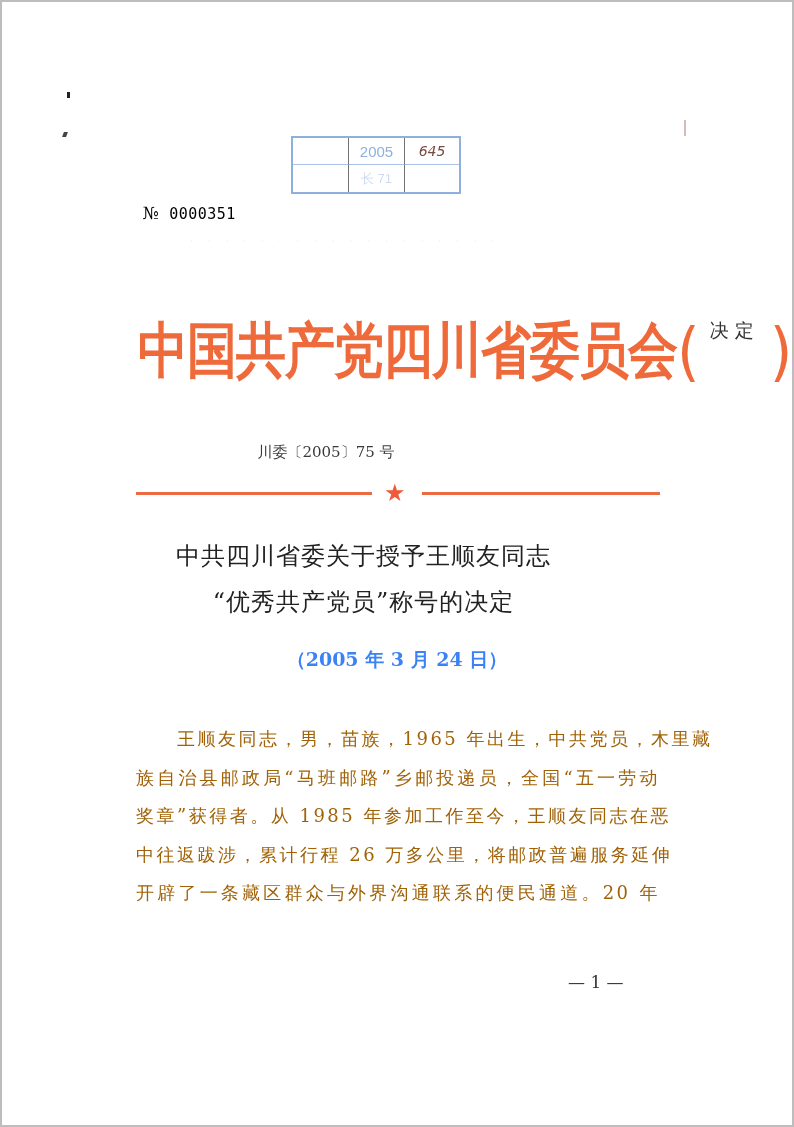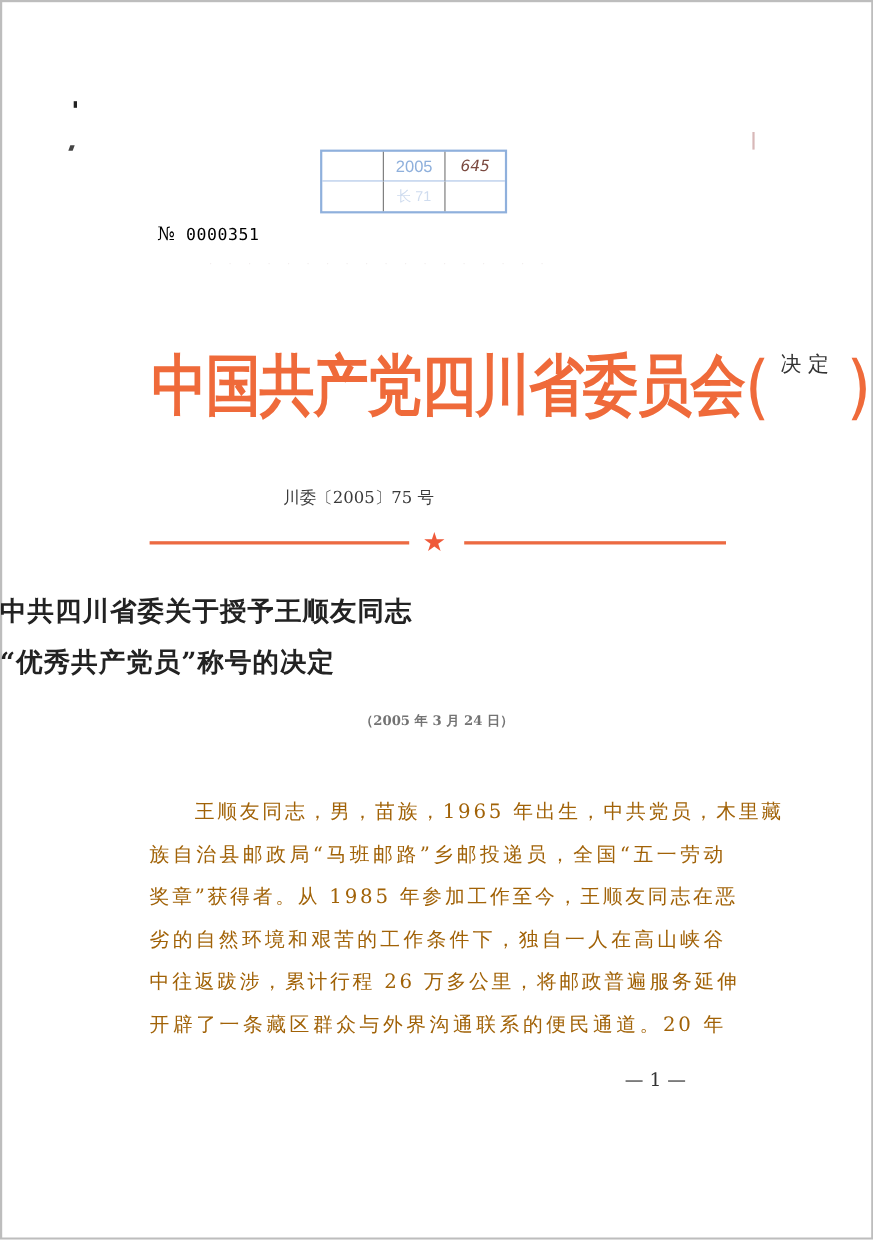--- a/index.html
+++ b/index.html
@@ -57,29 +57,29 @@
   .doc-number {
     position: absolute; left: 0; width: 652px; top: 443px; text-align: center;
     font-size: 15px; color: #3a3a3a;
   }
 
   .divider-left { position: absolute; left: 136px; top: 492px; width: 236px; height: 3px; background: #ec6a42; }
   .divider-right { position: absolute; left: 422px; top: 492px; width: 238px; height: 3px; background: #ec6a42; }
   .divider-star { position: absolute; left: 384px; top: 481px; font-size: 24px; color: #ef5a3a; line-height: 24px; font-family: "DejaVu Sans", sans-serif; }
 
   .doc-title {
-    position: absolute; left: 0; width: 727px; text-align: left;
-    font-size: 24px; font-weight: bold; color: #222; letter-spacing: 1px;
+    position: absolute; left: 0; width: 727px; text-align: center;
+    font-size: 24px; font-weight: normal; color: #222; letter-spacing: 1px;
   }
   .doc-title.l1 { top: 540px; }
   .doc-title.l2 { top: 586px; }
 
   .doc-date {
     position: absolute; left: 0; width: 794px; top: 647px; text-align: center;
-    font-size: 12px; color: #737373; font-weight: bold;
+    font-size: 19px; color: #3b82f6; font-weight: bold;
   }
 
   .body-text {
     position: absolute; left: 136px; width: 524px; top: 720px;
     font-size: 18px; line-height: 38.5px; color: #a16207;
     letter-spacing: 2.5px; text-align: justify; text-align-last: justify;
   }
   .body-text .para-line { display: block; white-space: nowrap; height: 38.5px; }
 
   .page-num {
@@ -126,18 +126,17 @@
 <div class="divider-right"></div>
 
 <div class="doc-title l1">中共四川省委关于授予王顺友同志</div>
 <div class="doc-title l2">“优秀共产党员”称号的决定</div>
 <div class="doc-date">（2005 年 3 月 24 日）</div>
 
 <div class="body-text">
   <span class="para-line">　　王顺友同志，男，苗族，1965 年出生，中共党员，木里藏</span>
   <span class="para-line">族自治县邮政局“马班邮路”乡邮投递员，全国“五一劳动</span>
   <span class="para-line">奖章”获得者。从 1985 年参加工作至今，王顺友同志在恶</span>
-  <span class="para-line">劣的自然环境和艰苦的工作条件下，独自一人在高山峡谷</span>
   <span class="para-line">中往返跋涉，累计行程 26 万多公里，将邮政普遍服务延伸</span>
   <span class="para-line">开辟了一条藏区群众与外界沟通联系的便民通道。20 年</span>
 </div>
 
 <div class="page-num">— 1 —</div>
 
 </body></html>

